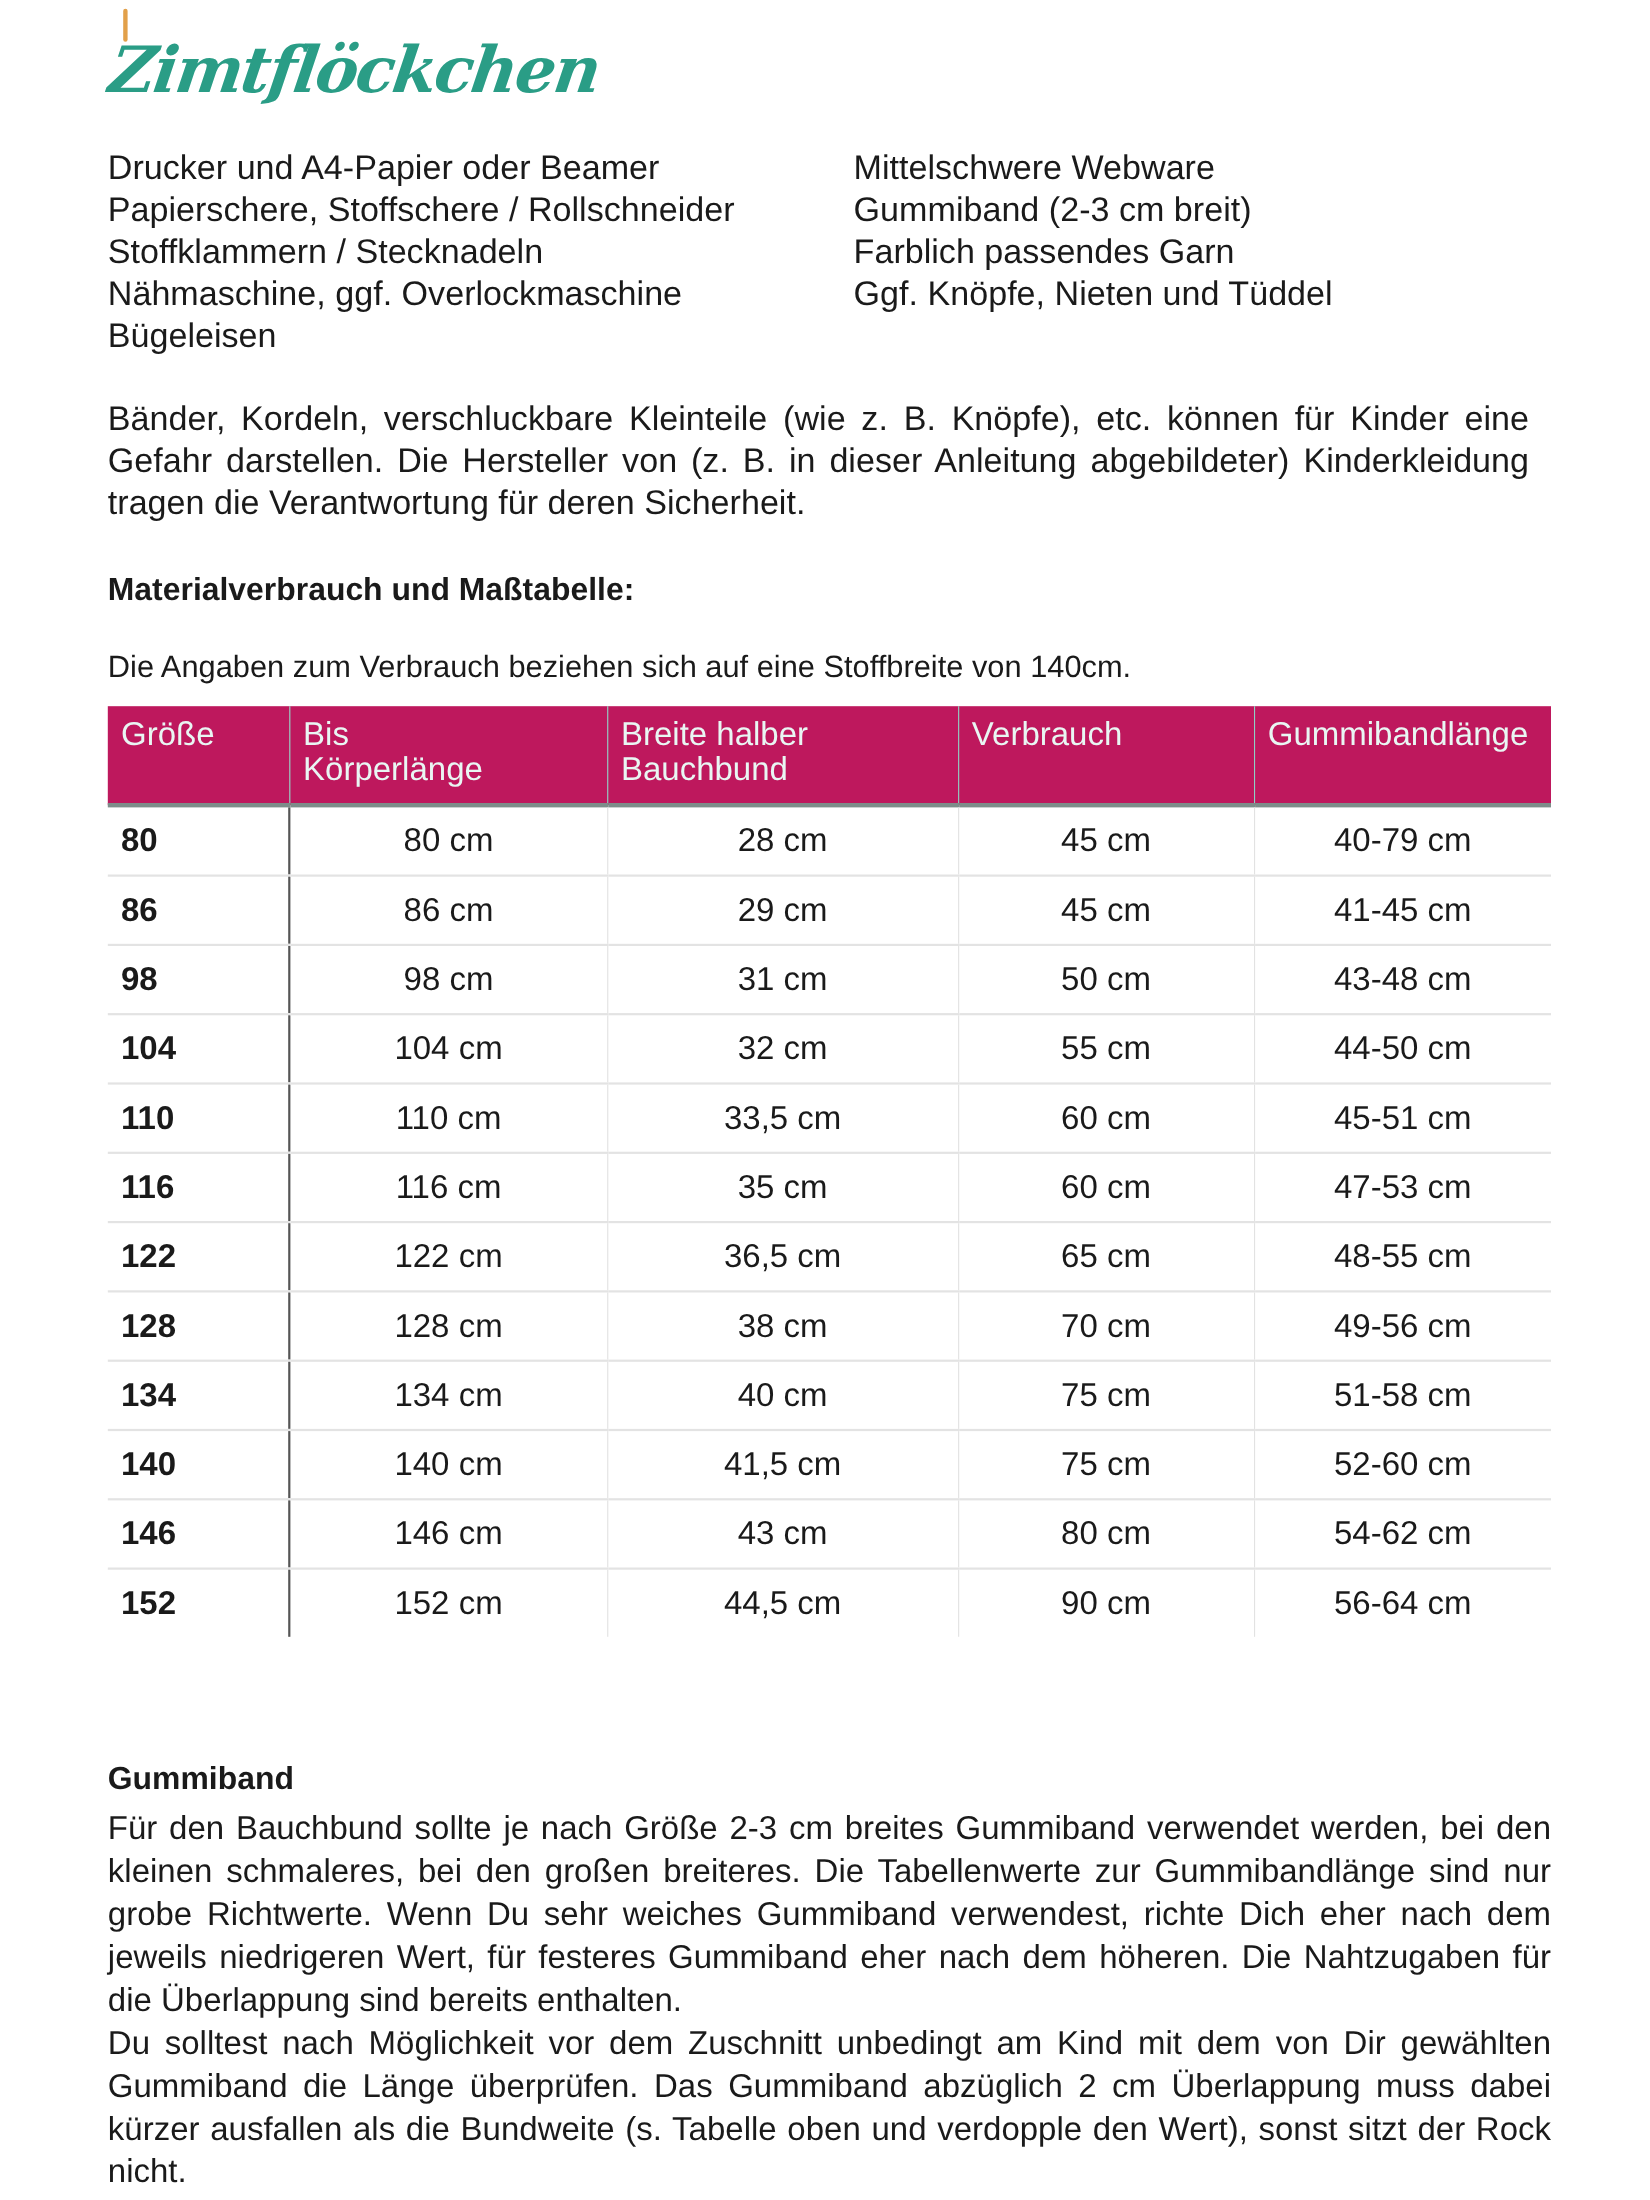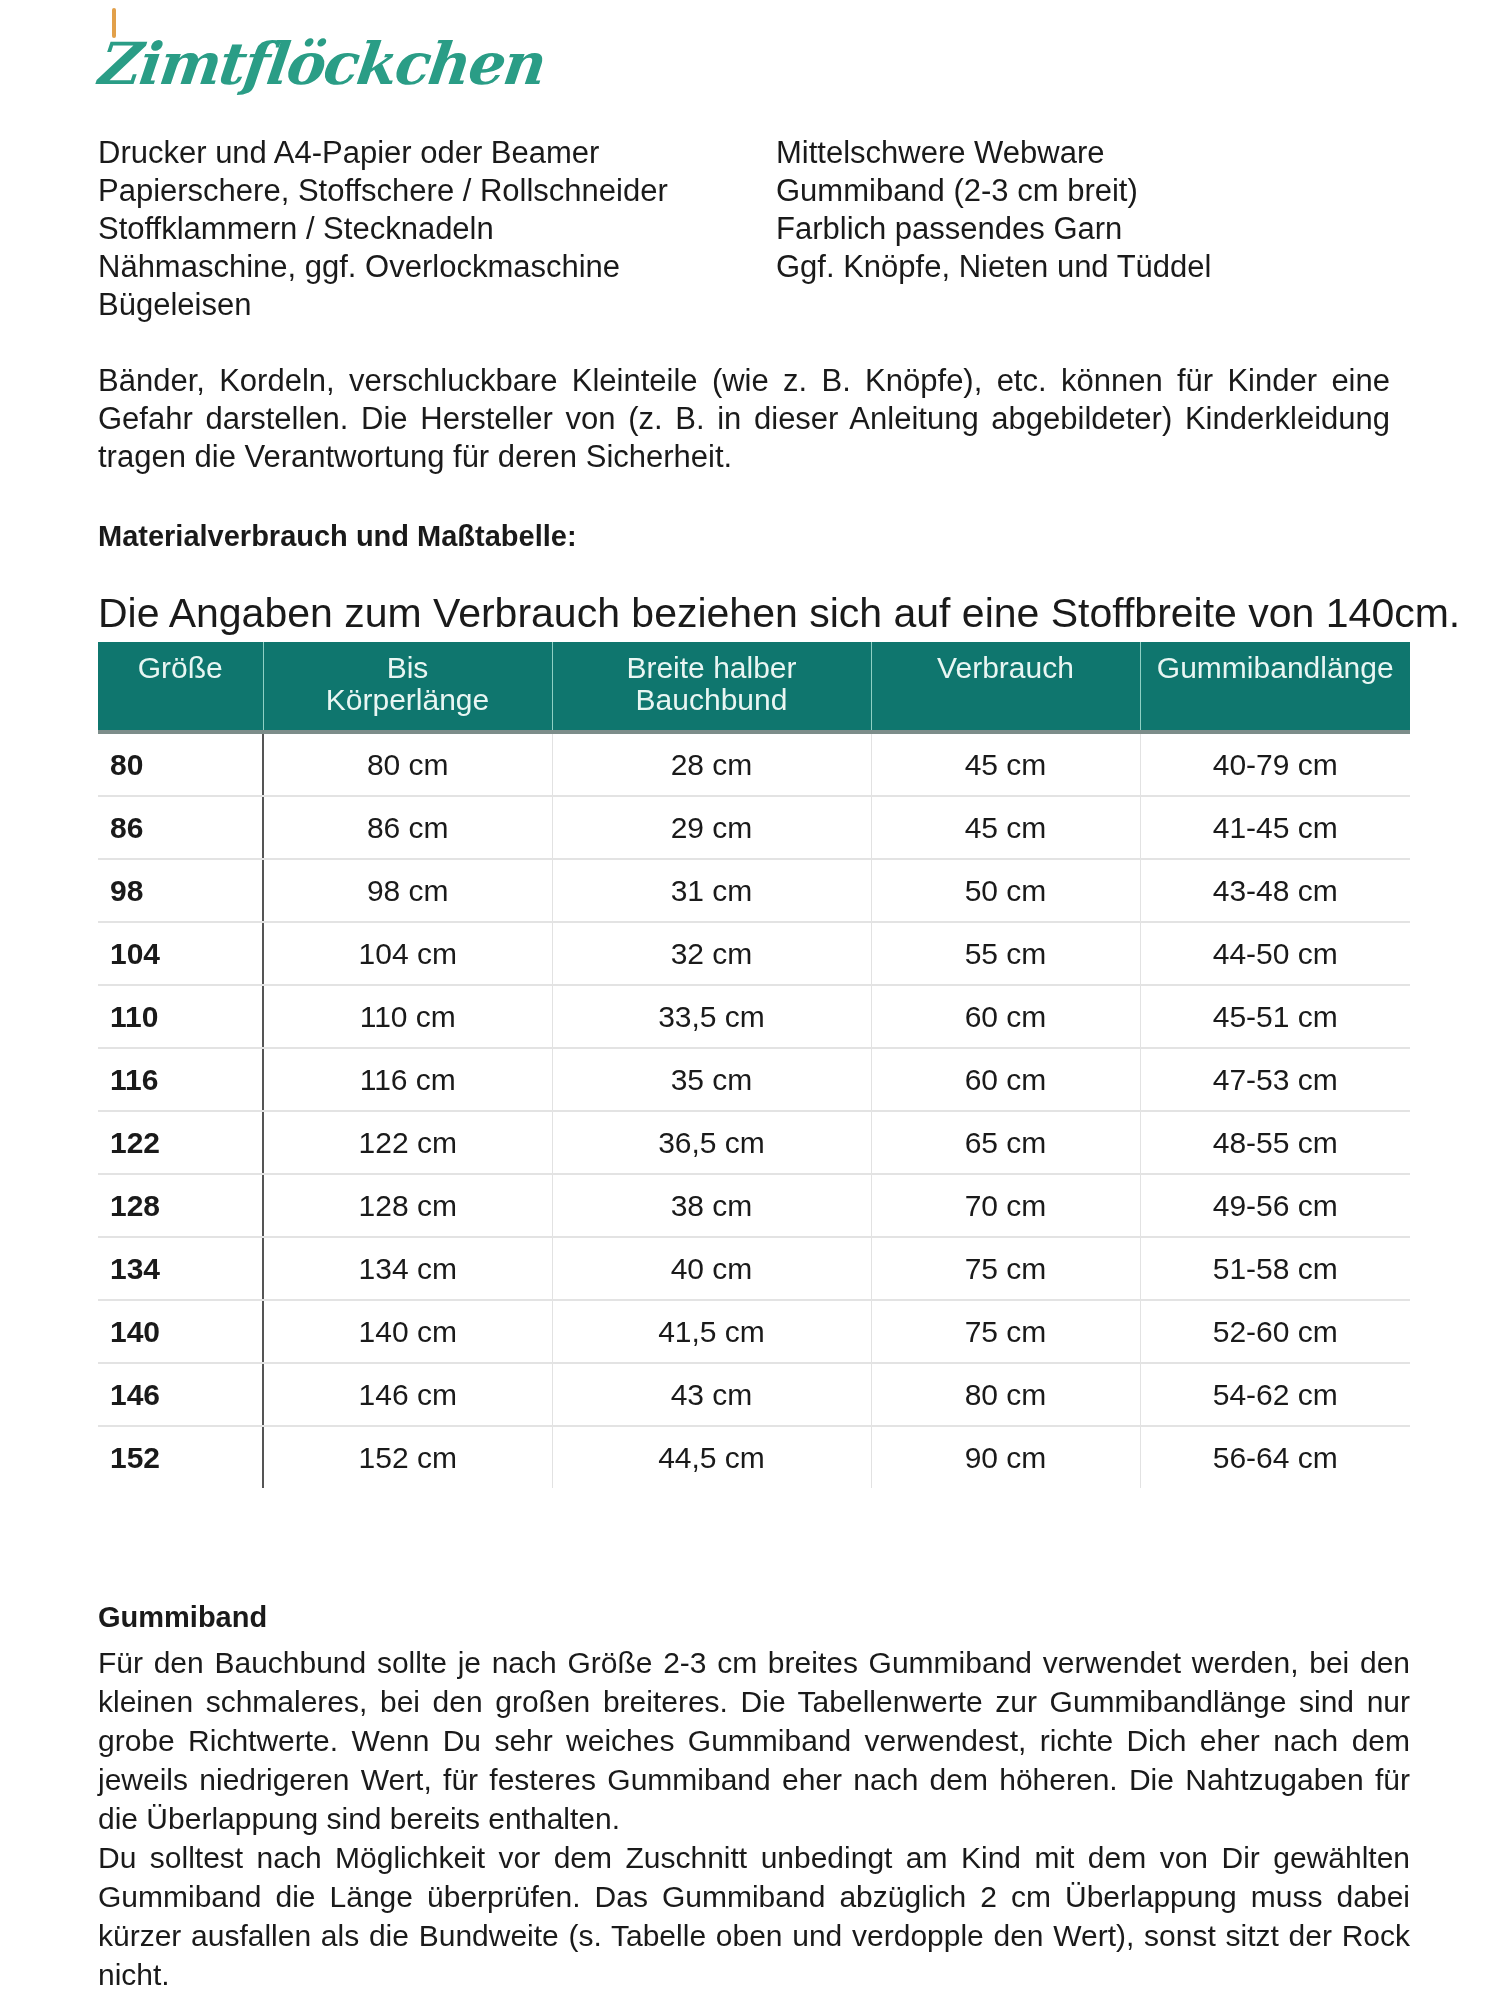--- a/index.html
+++ b/index.html
@@ -8,23 +8,23 @@
   .logo { position:absolute; left:100px; top:8px; width:360px; height:100px; }
   .logo-mark { position:absolute; left:12px; top:0; width:4px; height:30px; background:#e2a04a; border-radius:2px; }
   .logo-text { position:absolute; left:0; top:22px; font-family:"DejaVu Serif", serif; font-style:italic; font-weight:bold;
                font-size:58px; color:#2a9d86; letter-spacing:-2px; transform:skewX(-8deg); white-space:nowrap; }
   .col { position:absolute; top:134px; font-size:31px; line-height:38px; }
   .col-left { left:98px; }
   .col-right { left:776px; }
   .col div { white-space:nowrap; }
   .warning { position:absolute; left:98px; top:362px; width:1292px; font-size:31px; line-height:38px; text-align:justify; }
   .h2 { position:absolute; left:98px; font-size:29px; font-weight:bold;text-align:right; }
-  .intro { position:absolute; left:98px; top:590px; font-size:41px; }
+  .intro { position:absolute; left:98px; top:590px; font-size:28px; }
   table.sizes { position:absolute; left:98px; top:642px; width:1312px; border-collapse:collapse; font-size:30px; }
-  table.sizes th { background:#0f766e; color:#e9f6f3; font-weight:normal; text-align:center; vertical-align:top;
+  table.sizes th { background:#be185d; color:#e9f6f3; font-weight:normal; text-align:left; vertical-align:top;
                    padding:10px 12px 0 12px; height:78px; line-height:32px; border-left:1px solid #8fd0c4;
                    border-bottom:4px solid #7d8d8a; }
   table.sizes th:first-child { border-left:none; }
   table.sizes td { height:61px; text-align:center; border-left:1px solid #e2e2e2; border-bottom:2px solid #e3e3e3; padding:0; }
   table.sizes td:first-child { text-align:left; padding-left:12px; font-weight:bold; border-left:none; }
   table.sizes td:nth-child(2) { border-left:2px solid #555; }
   table.sizes tr:last-child td { border-bottom:none; }
   .body-para { position:absolute; left:98px; top:1643px; width:1312px; font-size:30px; line-height:39px; text-align:justify; }
   .body-para p { margin:0; }
 </style>

